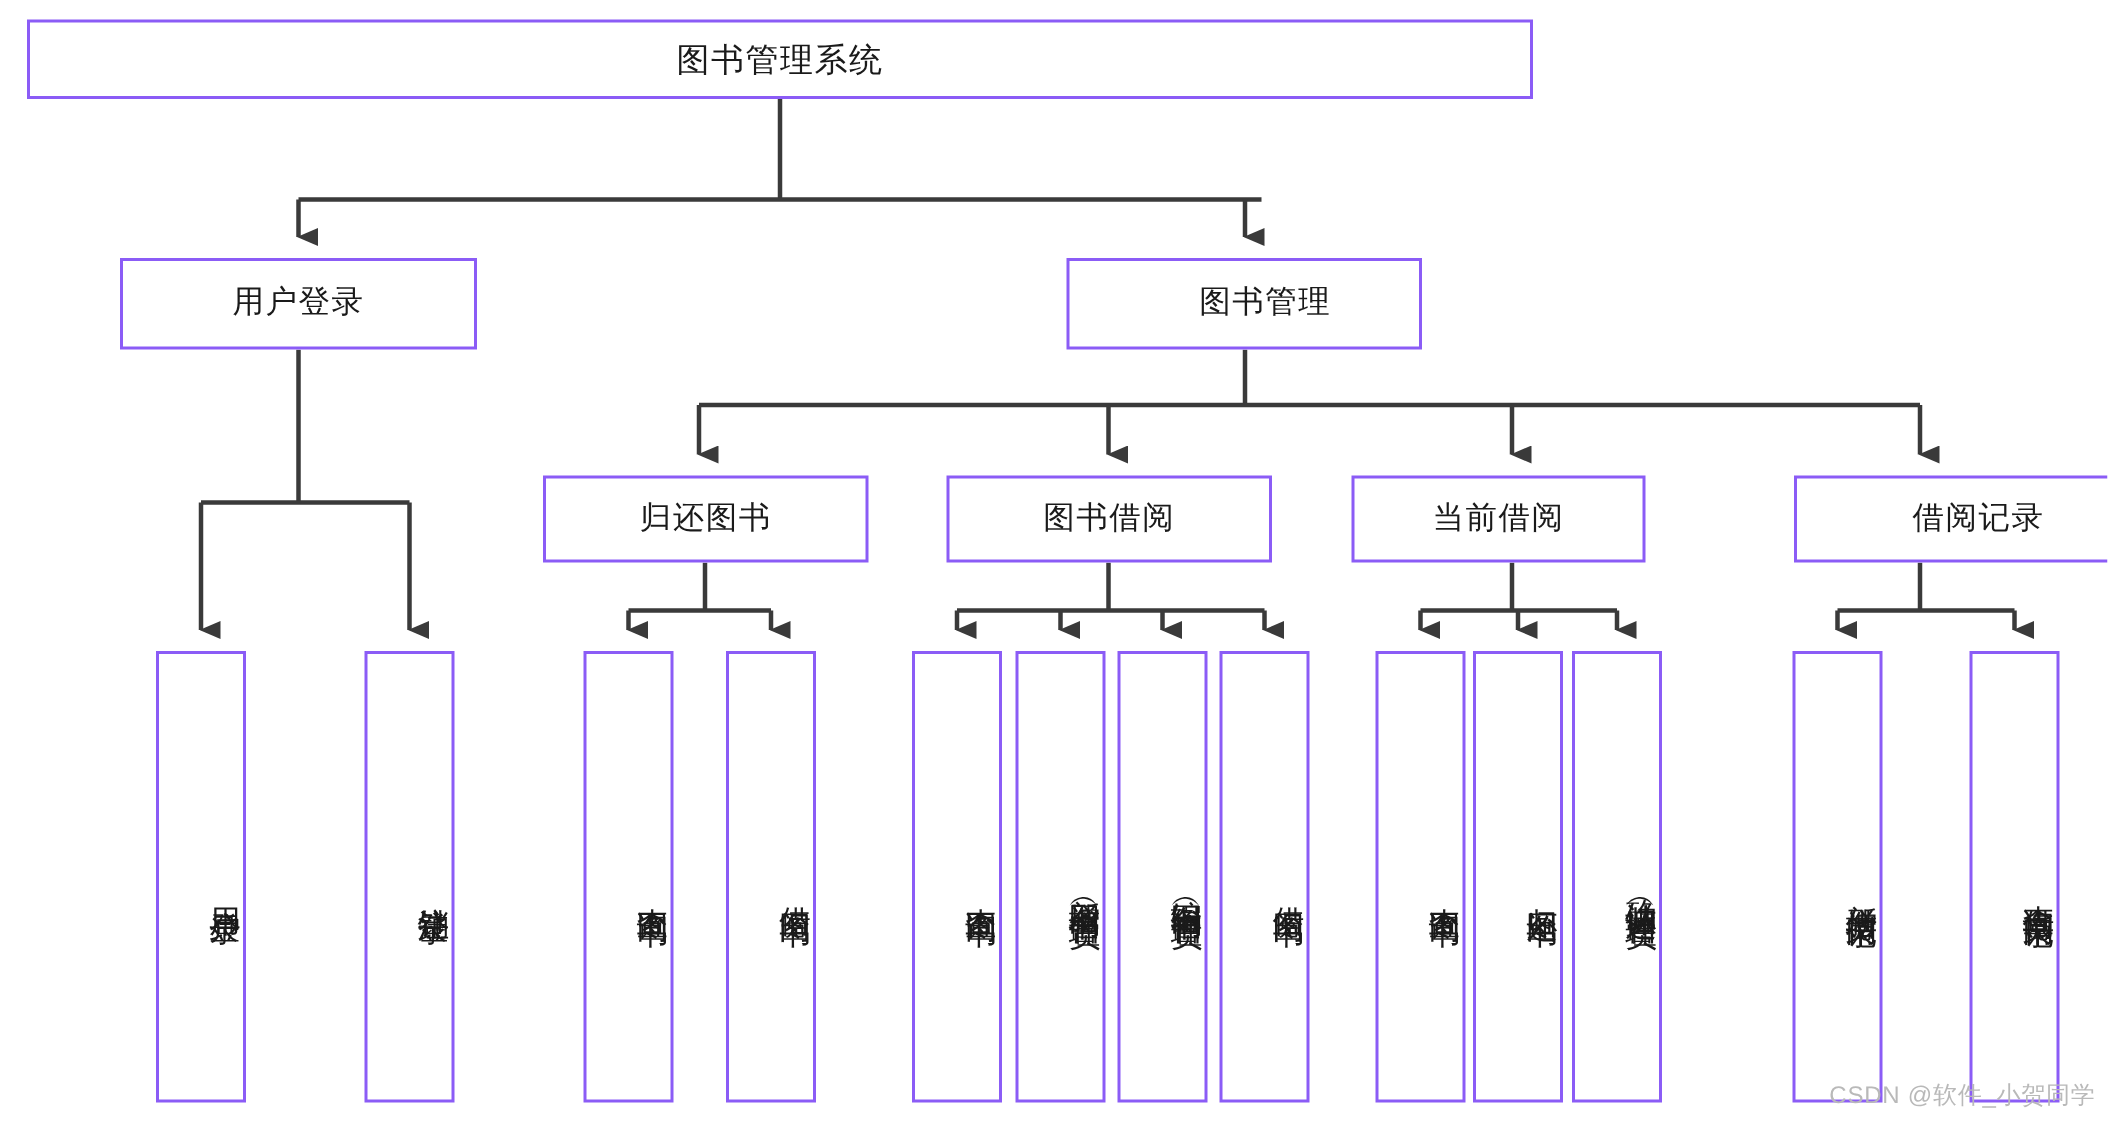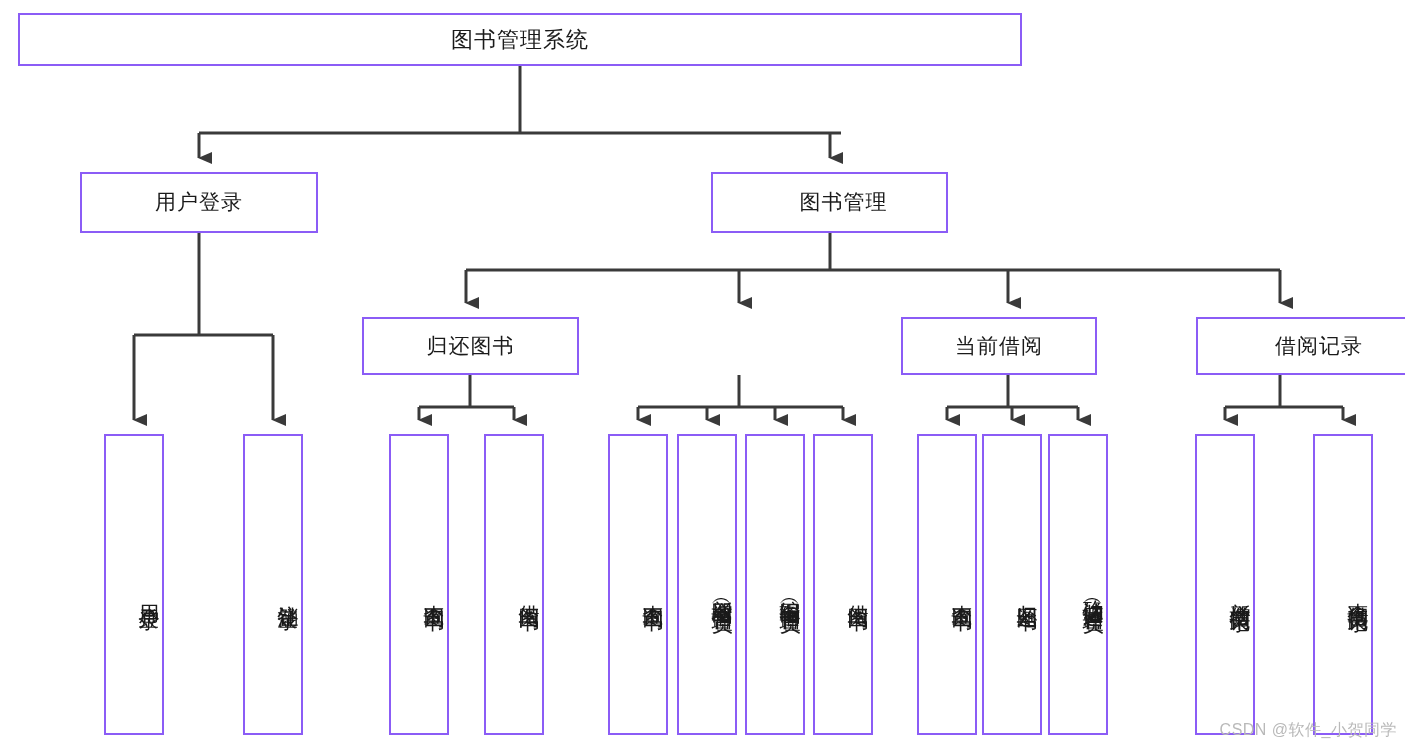--- a/index.html
+++ b/index.html
@@ -126,20 +126,23 @@
   <div class="node" style="left:80px; top:172px; width:238px; height:61px;">
     <span>用户登录</span>
   </div>
   <div class="node" style="left:711px; top:172px; width:237px; height:61px;padding-left:28px;">
     <span>图书管理</span>
   </div>
 
   <div class="node" style="left:362px; top:317px; width:217px; height:58px;">
     <span>归还图书</span>
   </div>
+  <div class="node" style="left:631px; top:317px; width:217px; height:58px;">
+    <span>图书借阅</span>
+  </div>
   <div class="node" style="left:901px; top:317px; width:196px; height:58px;">
     <span>当前借阅</span>
   </div>
   <div class="node" style="left:1196px; top:317px; width:246px; height:58px;">
     <span>借阅记录</span>
   </div>
 
   <div class="node leaf" style="left:104px; top:434px; width:60px; height:301px;">
     <span>用户登录</span>
   </div>

